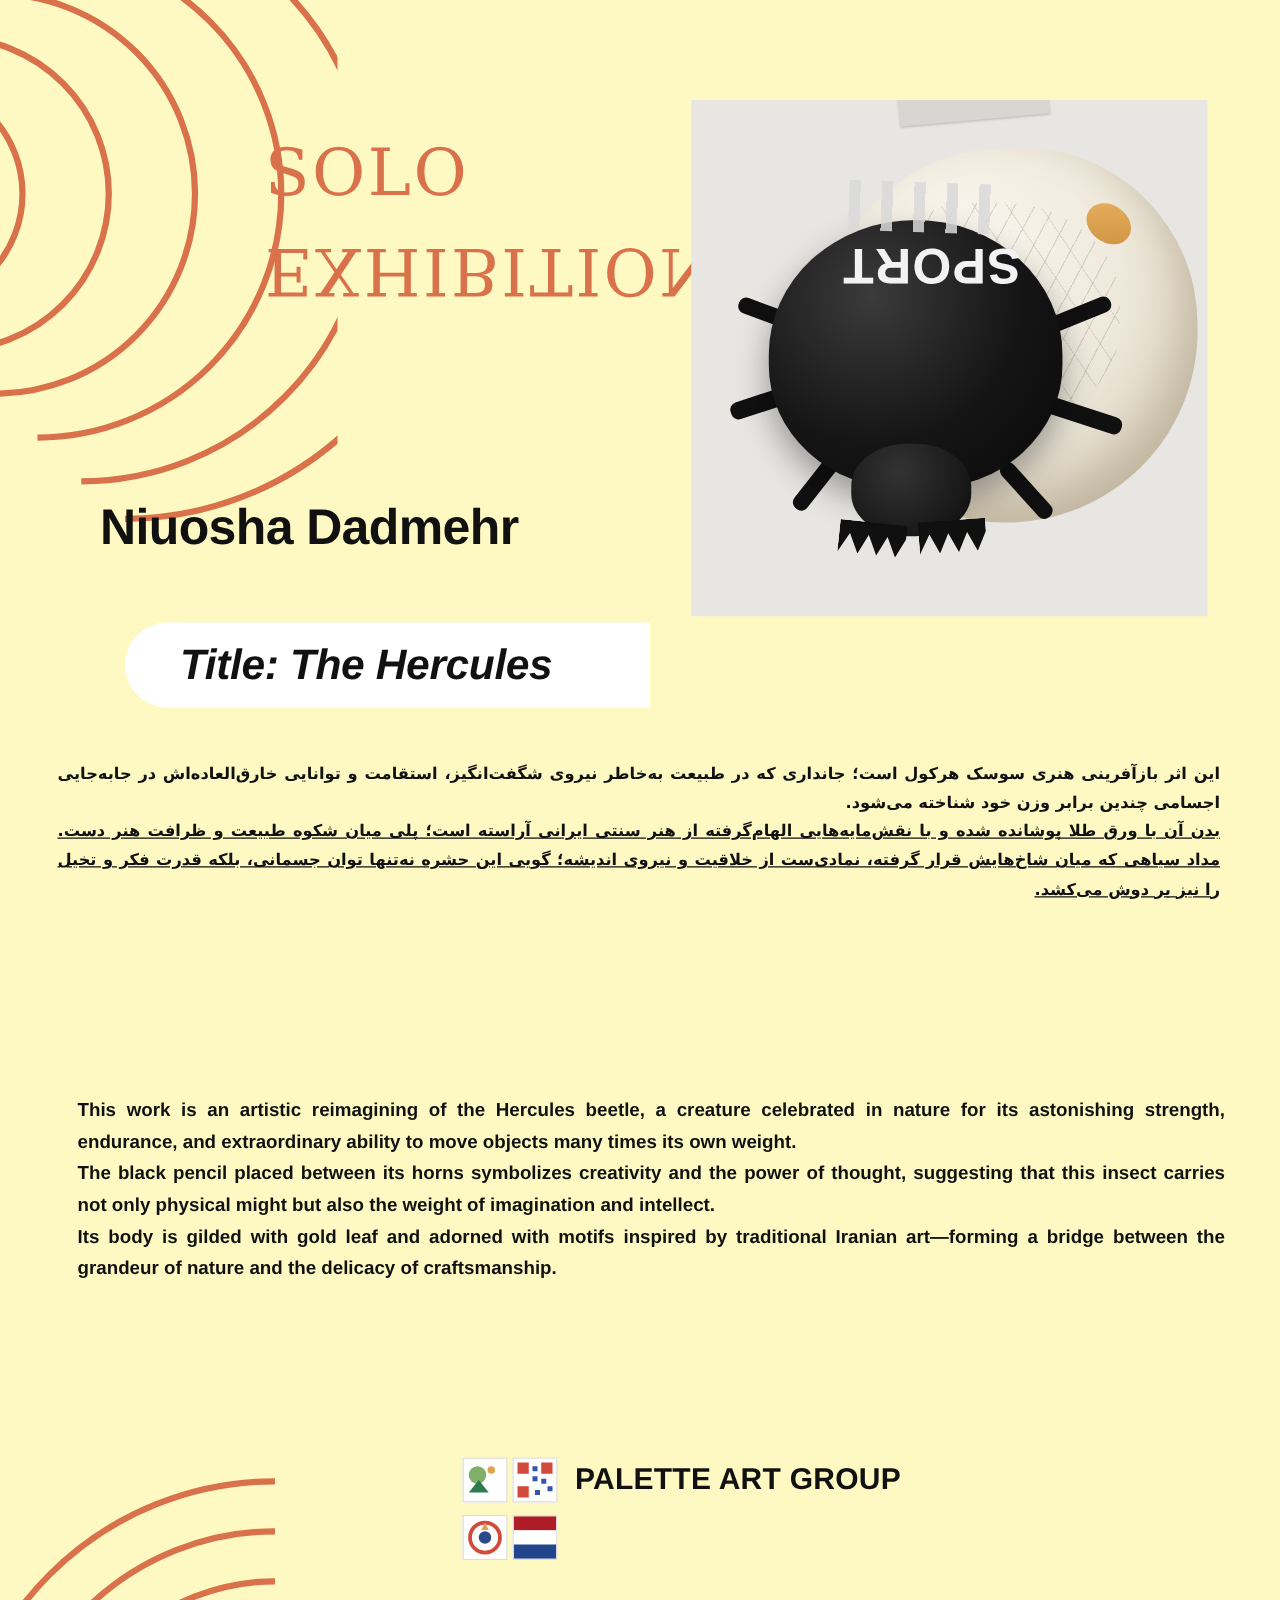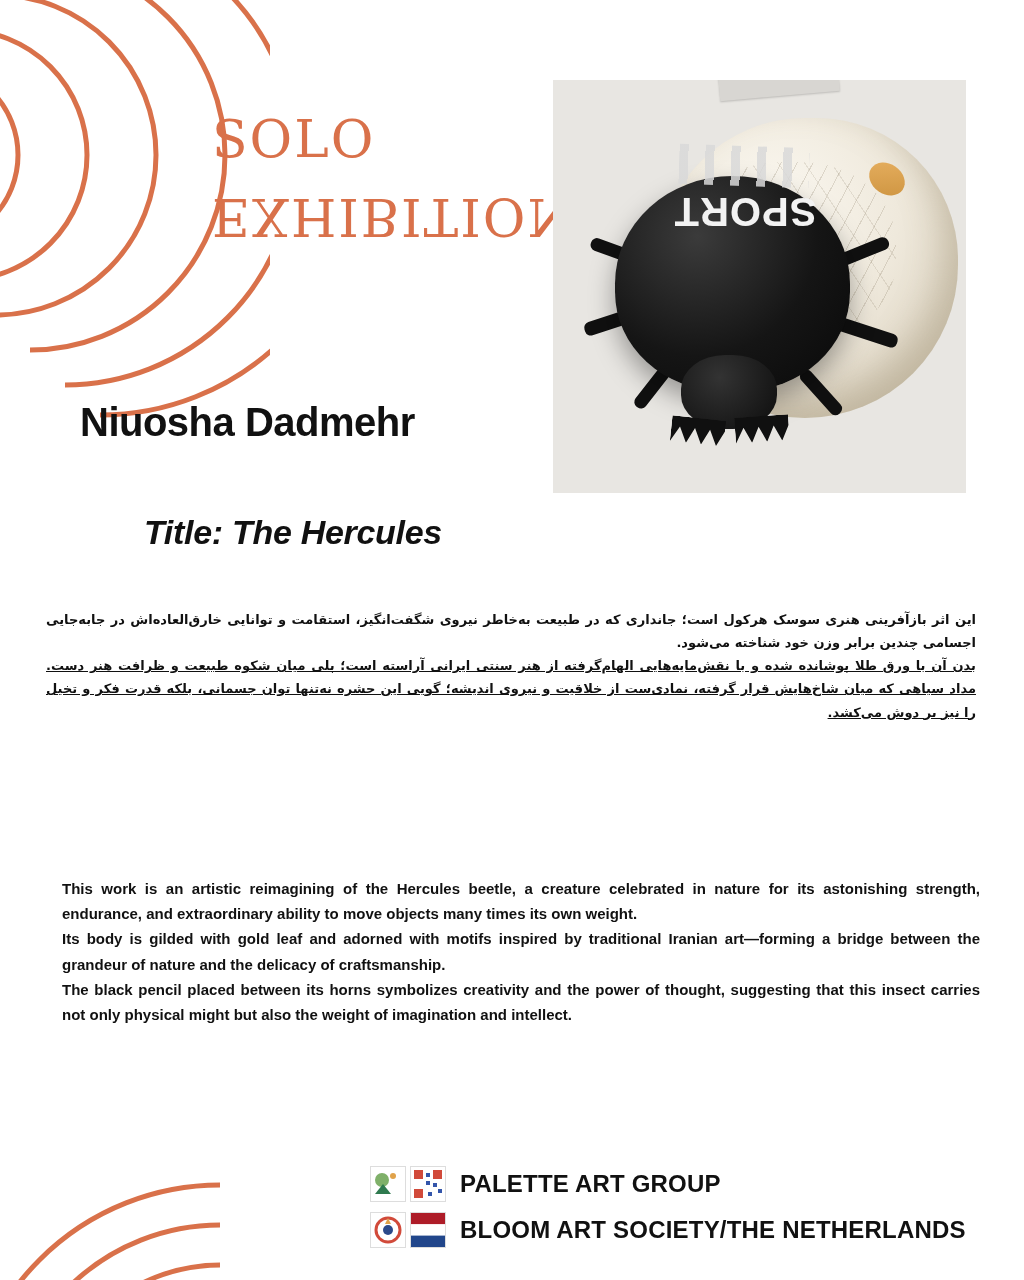--- a/index.html
+++ b/index.html
@@ -14,21 +14,21 @@
     font-family: "Liberation Sans", sans-serif;
     overflow: hidden;
     position: relative;
   }
 
   .poster {
     position: absolute;
     inset: 0;
     width: 1024px;
     height: 1280px;
-    background: #ffffff;
+    background: #fef9c3;
     overflow: hidden;
   }
 
   
   .arcs-top {
     position: absolute;
     left: -150px;
     top: -95px;
     width: 420px;
     height: 520px;
@@ -352,22 +352,22 @@
     <span>Title: The Hercules</span>
   </div>
 
   <div class="fa-block">
     <p>این اثر بازآفرینی هنری سوسک هرکول است؛ جانداری که در طبیعت به‌خاطر نیروی شگفت‌انگیز، استقامت و توانایی خارق‌العاده‌اش در جابه‌جایی اجسامی چندین برابر وزن خود شناخته می‌شود.</p>
     <p class="last">بدن آن با ورق طلا پوشانده شده و با نقش‌مایه‌هایی الهام‌گرفته از هنر سنتی ایرانی آراسته است؛ پلی میان شکوه طبیعت و ظرافت هنر دست. مداد سیاهی که میان شاخ‌هایش قرار گرفته، نمادی‌ست از خلاقیت و نیروی اندیشه؛ گویی این حشره نه‌تنها توان جسمانی، بلکه قدرت فکر و تخیل را نیز بر دوش می‌کشد.</p>
   </div>
 
   <div class="en-block">
     <p>This work is an artistic reimagining of the Hercules beetle, a creature celebrated in nature for its astonishing strength, endurance, and extraordinary ability to move objects many times its own weight.</p>
+    <p>The black pencil placed between its horns symbolizes creativity and the power of thought, suggesting that this insect carries not only physical might but also the weight of imagination and intellect.</p>
     <p>Its body is gilded with gold leaf and adorned with motifs inspired by traditional Iranian art—forming a bridge between the grandeur of nature and the delicacy of craftsmanship.</p>
-    <p>The black pencil placed between its horns symbolizes creativity and the power of thought, suggesting that this insect carries not only physical might but also the weight of imagination and intellect.</p>
   </div>
 
   <div class="footer">
     <div class="footer-row">
       <div class="logos">
         <svg class="logo-box" viewBox="0 0 34 34">
           <rect width="34" height="34" fill="#ffffff"></rect>
           <circle cx="11" cy="13" r="7" fill="#7fb069"></circle>
           <path d="M4 27 L12 17 L20 27 Z" fill="#2f7a4f"></path>
           <circle cx="22" cy="9" r="3" fill="#e0a24a"></circle>
@@ -397,17 +397,16 @@
           <circle cx="17" cy="17" r="12" fill="none" stroke="#d14a3a" stroke-width="3"></circle>
           <circle cx="17" cy="17" r="5" fill="#2b4a8b"></circle>
           <path d="M17 5 L20 11 L14 11 Z" fill="#e0a24a"></path>
         </svg>
         <svg class="logo-box" viewBox="0 0 34 34">
           <rect width="34" height="11.3" y="0" fill="#ae1c28"></rect>
           <rect width="34" height="11.3" y="11.3" fill="#ffffff"></rect>
           <rect width="34" height="11.4" y="22.6" fill="#21468b"></rect>
         </svg>
       </div>
-      <div class="footer-label">BLOOM ART SOCIETY/THE NETHERLANDS</div>
     </div>
   </div>
 
 </div>
 
 </body></html>

